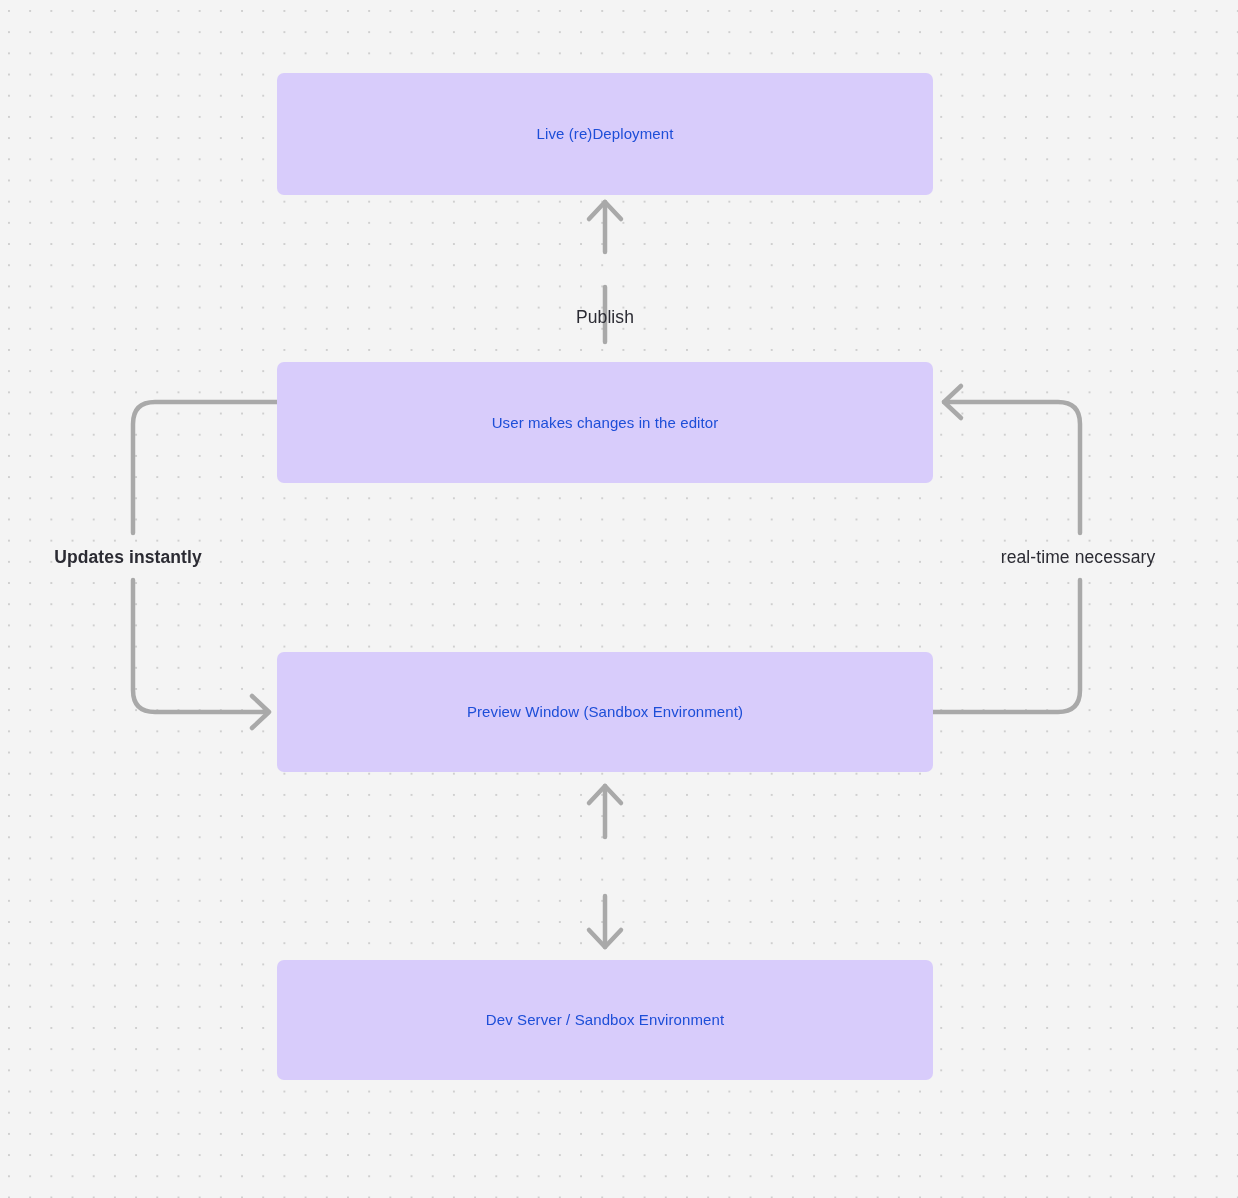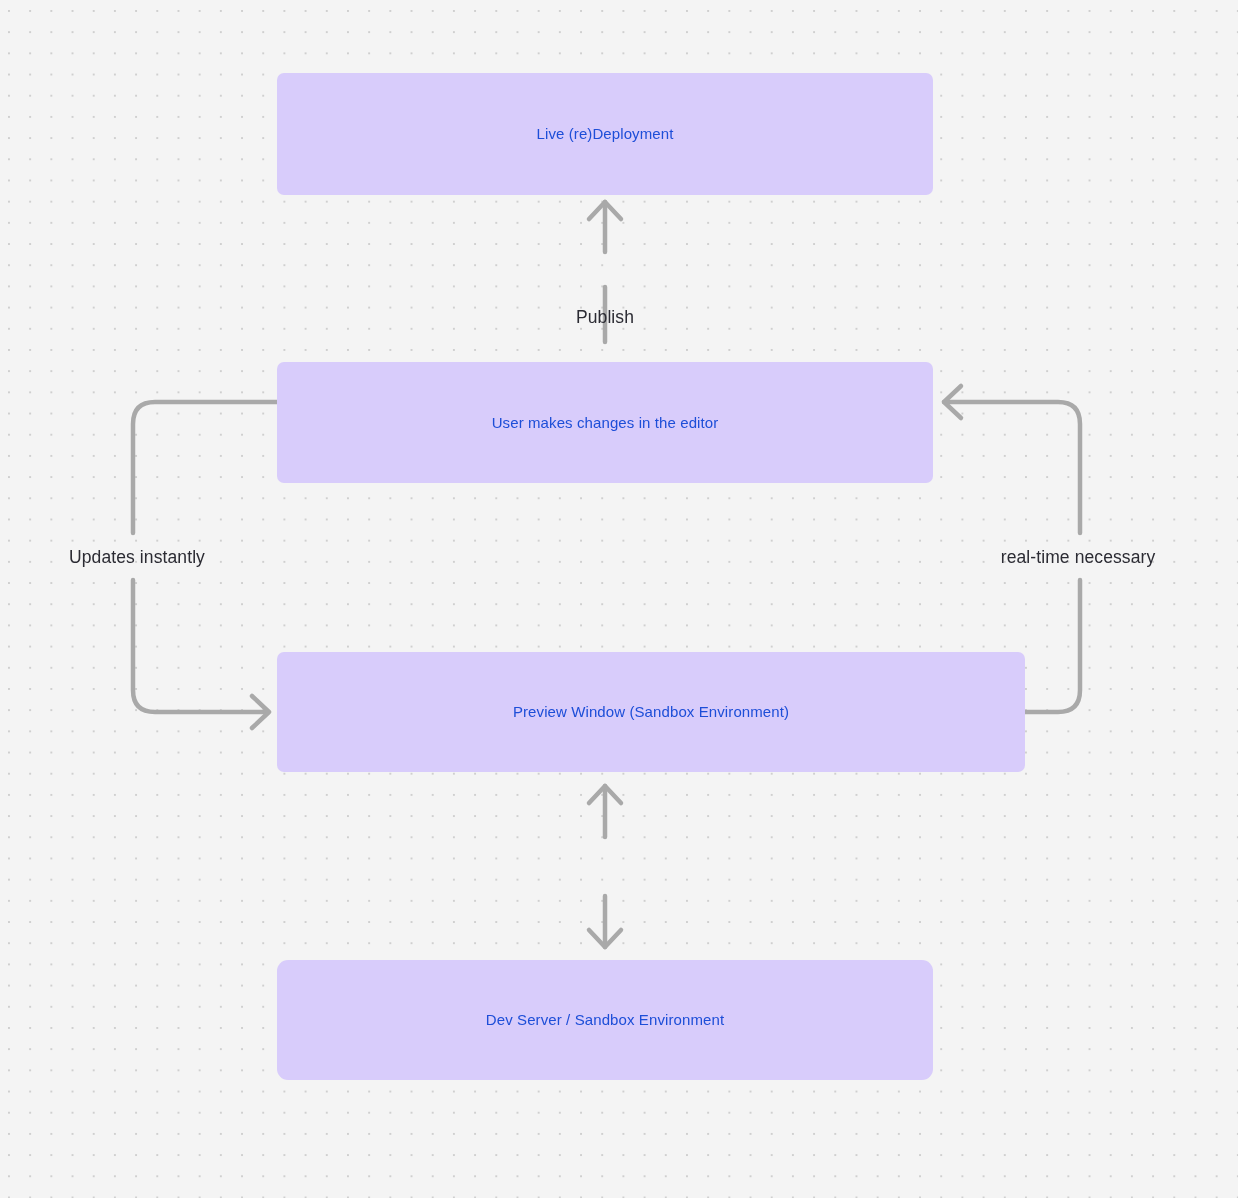--- a/index.html
+++ b/index.html
@@ -48,36 +48,36 @@
     color: #1d4ed8;
     font-size: 15px;
     line-height: 1.2;
     letter-spacing: 0.1px;
     text-align: center;
     white-space: nowrap;
   }
 
   #node-live        { left: 277px; top: 73px;  width: 656px; height: 122px; }
   #node-user-edit   { left: 277px; top: 362px; width: 656px; height: 121px; }
-  #node-preview     { left: 277px; top: 652px; width: 748px; height: 120px; }
-  #node-devserver   { left: 277px; top: 960px; width: 656px; height: 120px; border-radius: 11px; }
+  #node-preview     { left: 277px; top: 652px; width: 656px; height: 120px; }
+  #node-devserver   { left: 277px; top: 960px; width: 656px; height: 120px; }
 
   .edge-label {
     position: absolute;
     color: #2b2b33;
     font-size: 17.5px;
     line-height: 1.2;
     letter-spacing: 0.1px;
     white-space: nowrap;
     transform: translate(-50%, -50%);
     background: transparent;
   }
 
   #label-publish        { left: 605px; top: 269px; margin-top: 48px; }
-  #label-updates        { left: 137px; top: 557px; }
+  #label-updates        { left: 128px; top: 557px; font-weight: bold; }
   #label-feedback       { left: 1078px; top: 557px; }
   #label-spunup         { left: 605px; top: 866px; }
 </style>
 </head>
 <body>
 
 <div id="canvas">
 
   <svg class="edges" width="1238" height="1198" viewBox="0 0 1238 1198" xmlns="http://www.w3.org/2000/svg" aria-hidden="true">
     <g fill="none" stroke="#a9a9a9" stroke-width="4.5" stroke-linecap="round" stroke-linejoin="round">

